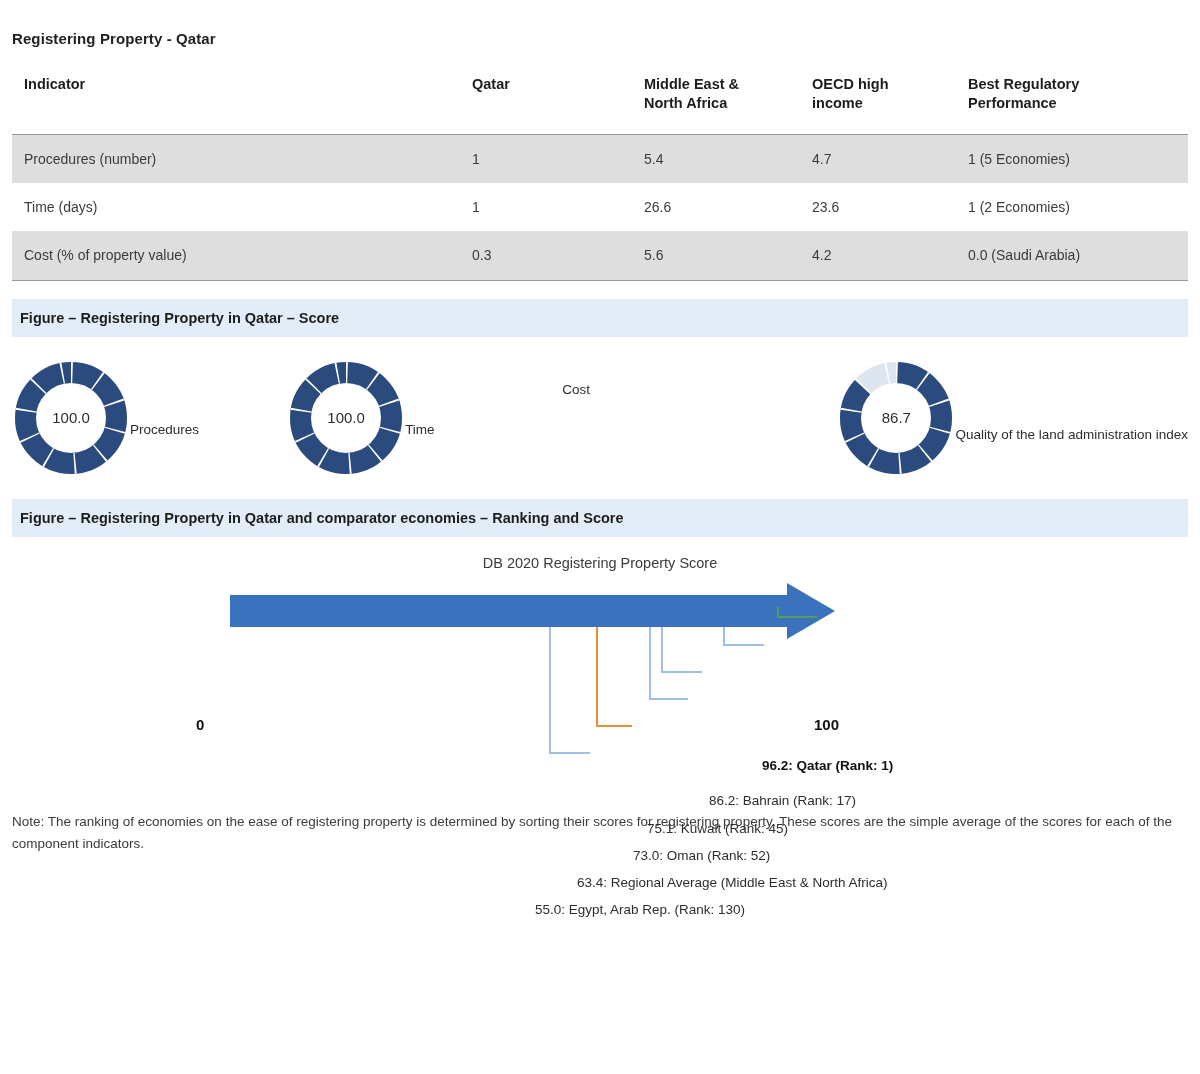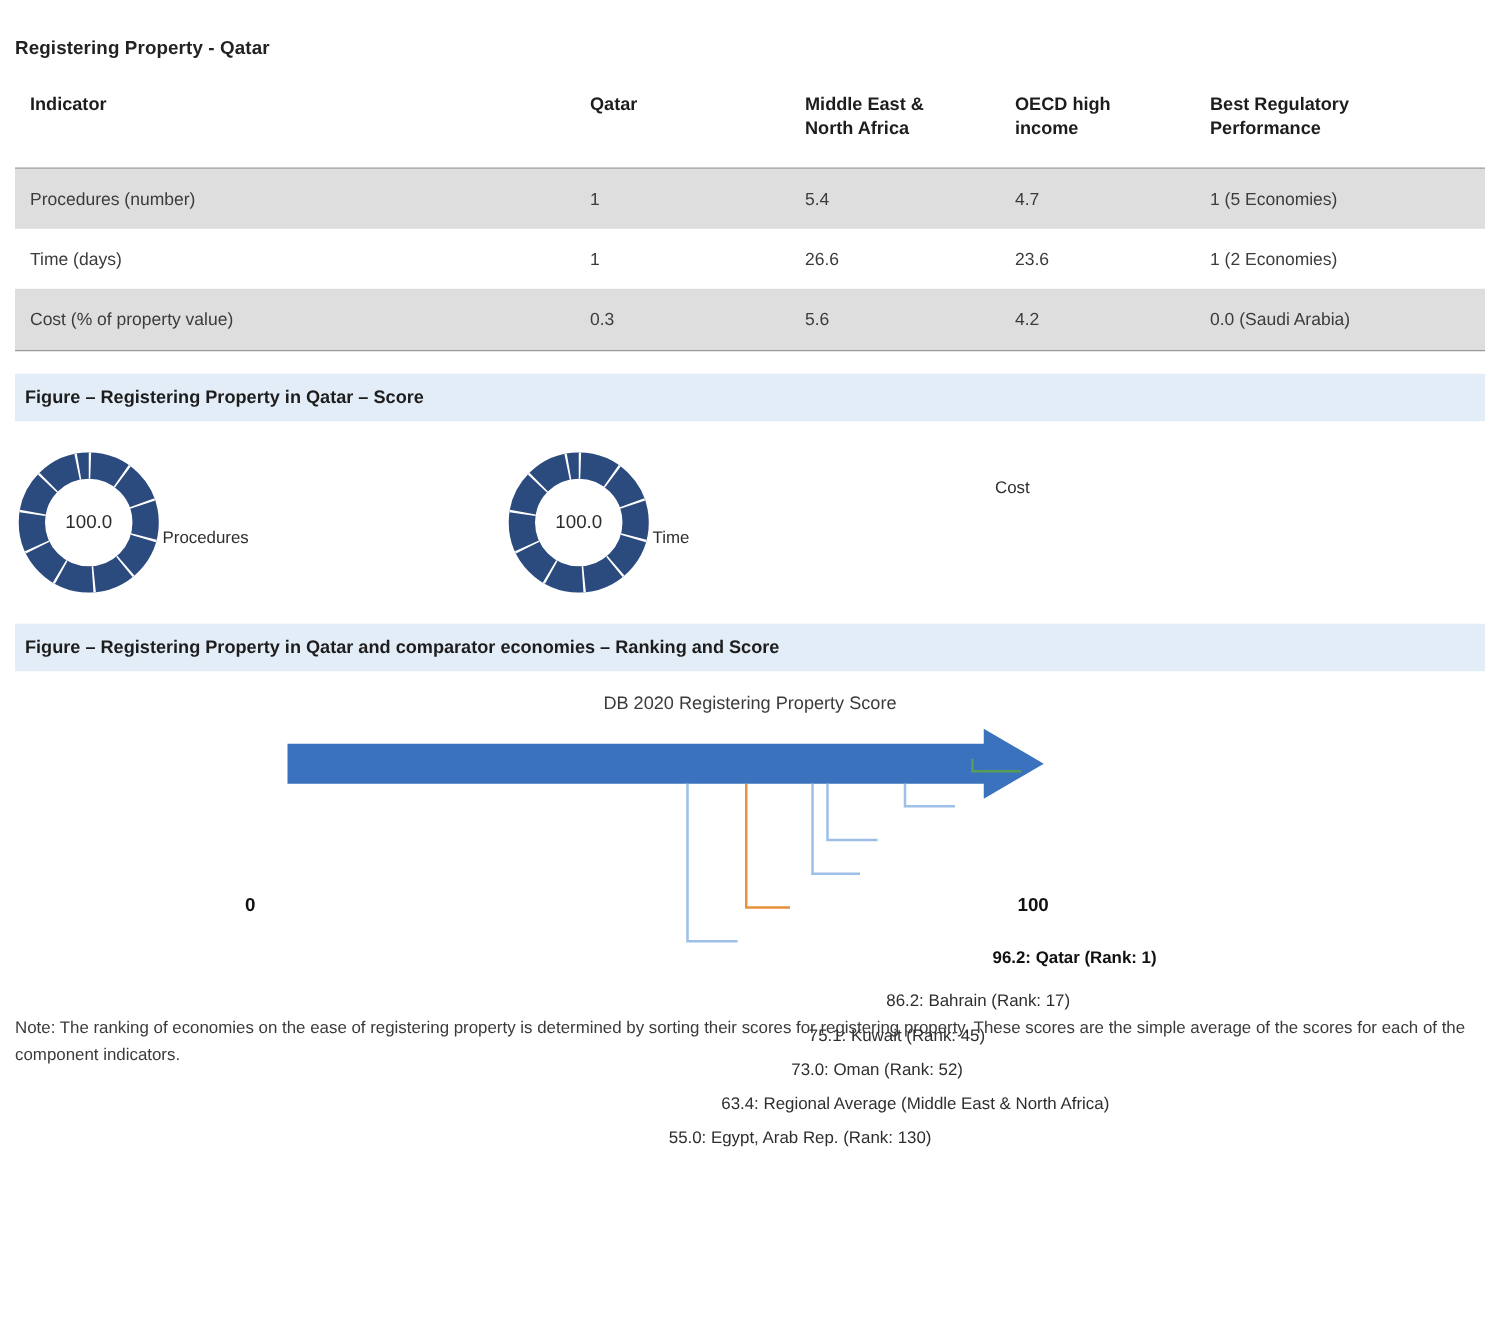--- a/index.html
+++ b/index.html
@@ -241,20 +241,31 @@
         </svg>
         <div class="donut-value">100.0</div>
       </div>
       <div class="donut-label">Time</div>
     </div>
 
     <div class="donut-cell">
       <div class="donut-label">Cost</div>
     </div>
 
+    <div class="donut-cell wide-label">
+      <div class="donut-wrap">
+        <svg width="118" height="118" viewBox="0 0 118 118">
+          <circle cx="59" cy="59" r="45.5" fill="none" stroke="#dde5f0" stroke-width="21"></circle>
+          <circle class="donut-arc" cx="59" cy="59" r="45.5" fill="none" stroke="#2b4a7d" stroke-width="21" transform="rotate(-90 59 59)" stroke-dasharray="247.8622355902739 38.52269588639726"></circle>
+          <circle cx="59" cy="59" r="45.5" fill="none" stroke="#ffffff" stroke-width="21" stroke-dasharray="1.6 26.0" transform="rotate(-90 59 59)"></circle>
+        </svg>
+        <div class="donut-value">86.7</div>
+      </div>
+      <div class="donut-label">Quality of the land administration index</div>
+    </div>
 
   </div>
 
   <div class="fig-band fig2-band">Figure – Registering Property in Qatar and comparator economies – Ranking and Score</div>
 
   <div class="rank-fig">
     <div class="rank-subtitle">DB 2020 Registering Property Score</div>
 
     <svg class="rank-svg" width="1176" height="270" viewBox="0 0 1176 270">
 
@@ -272,21 +283,21 @@
       <polyline points="650,86 650,131 690,131" fill="none" stroke="#9dbfe8" stroke-width="2"></polyline>
 
       <polyline points="712,86 712,104 752,104" fill="none" stroke="#9dbfe8" stroke-width="2"></polyline>
 
       <polyline points="766,66 766,76 805,76" fill="none" stroke="#5a9b5a" stroke-width="2"></polyline>
     </svg>
 
     <div class="axis-end axis-zero" style="position: fixed;">0</div>
     <div class="axis-end axis-hundred" style="position: fixed;">100</div>
 
-    <div class="lbl qatar" style="left: 794px; top: 758px; position: fixed;">96.2: Qatar (Rank: 1)</div>
+    <div class="lbl qatar" style="left: 762px; top: 758px; position: fixed;">96.2: Qatar (Rank: 1)</div>
     <div class="lbl" style="left: 709px; top: 793px; position: fixed;">86.2: Bahrain (Rank: 17)</div>
     <div class="lbl" style="left: 647px; top: 821px; position: fixed;">75.1: Kuwait (Rank: 45)</div>
     <div class="lbl" style="left: 633px; top: 848px; position: fixed;">73.0: Oman (Rank: 52)</div>
     <div class="lbl" style="left: 577px; top: 875px; position: fixed;">63.4: Regional Average (Middle East &amp; North Africa)</div>
     <div class="lbl" style="left: 535px; top: 902px; position: fixed;">55.0: Egypt, Arab Rep. (Rank: 130)</div>
   </div>
 
   <div class="note">Note: The ranking of economies on the ease of registering property is determined by sorting their scores for registering property. These scores are the simple average of the scores for each of the component indicators.</div>
 
 </div>

